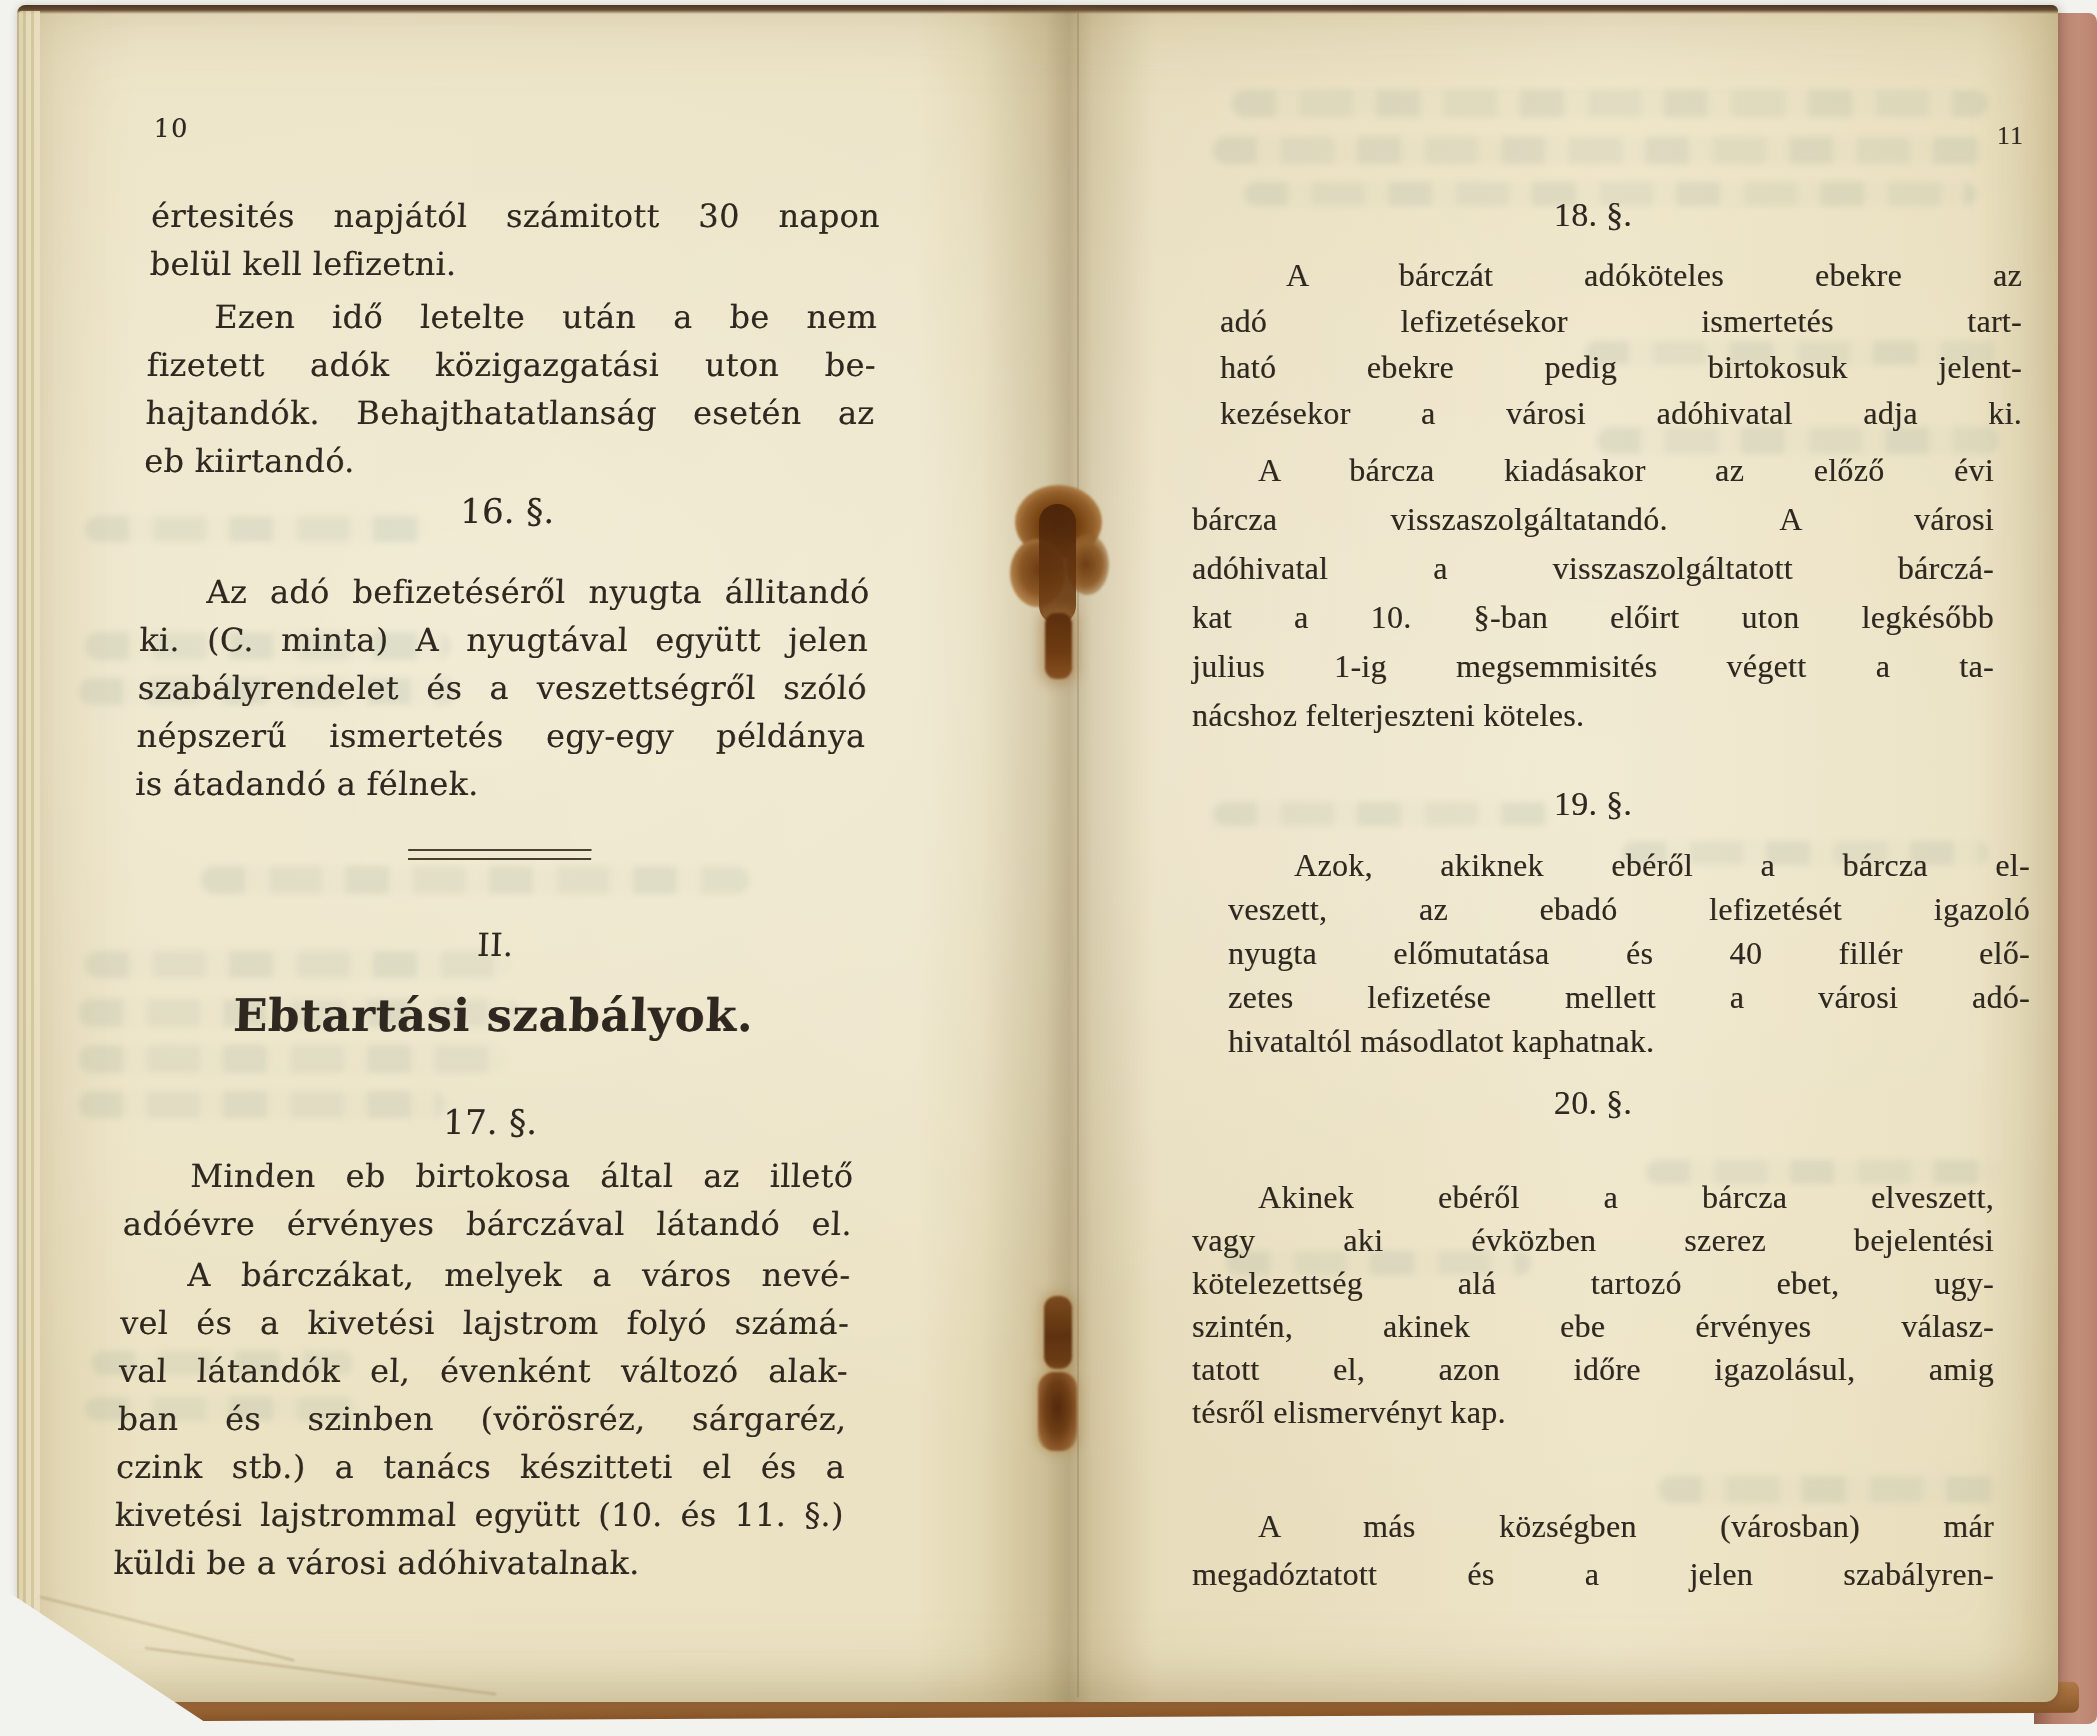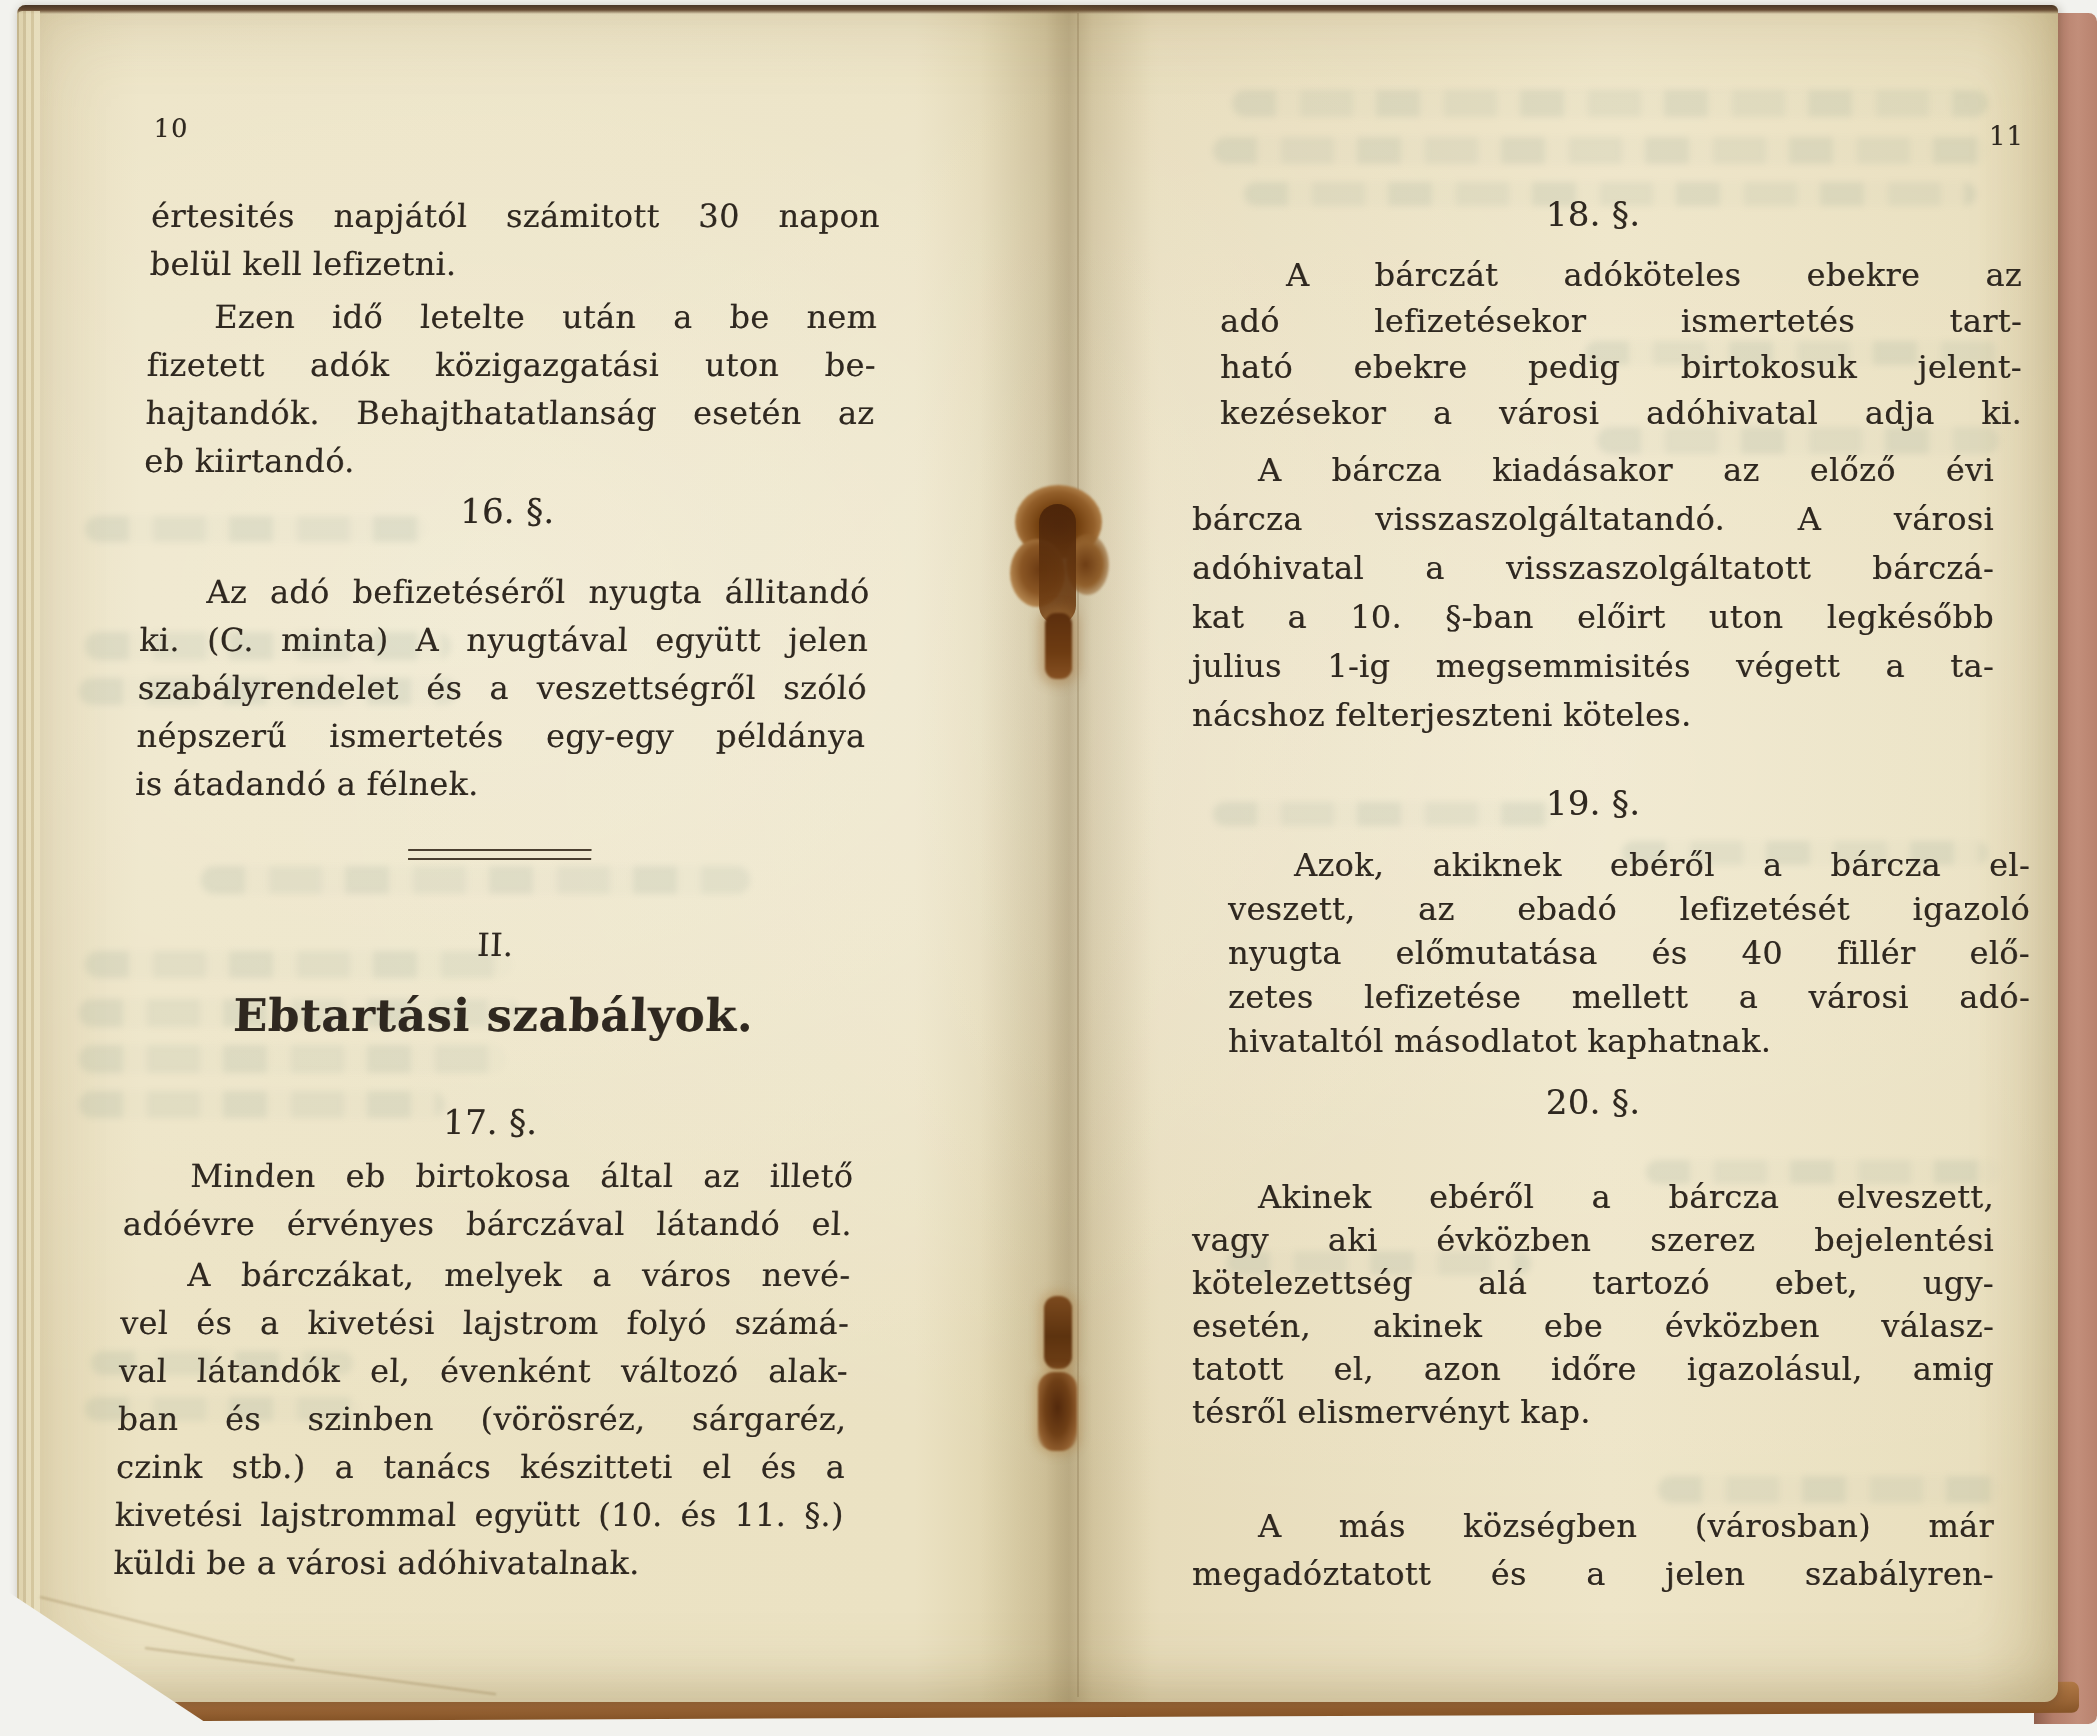--- a/index.html
+++ b/index.html
@@ -177,21 +177,21 @@
       <span class="ln j ind">A bárczákat, melyek a város nevé-</span>
       <span class="ln j">vel és a kivetési lajstrom folyó számá-</span>
       <span class="ln j">val látandók el, évenként változó alak-</span>
       <span class="ln j">ban és szinben (vörösréz, sárgaréz,</span>
       <span class="ln j">czink stb.) a tanács készitteti el és a</span>
       <span class="ln j">kivetési lajstrommal együtt (10. és 11. §.)</span>
       <span class="ln l">küldi be a városi adóhivatalnak.</span>
     </div>
   </div>
 
-  <div class="txt" style="left:0;top:0;width:2097px;height:1260px;position:absolute;">
+  <div class="txt" style="left:0;top:0;width:2097px;height:1260px;position:absolute;font-family:Liberation Serif, serif;">
     <div class="pagenum" style="left:1902px;top:121px;width:122px;text-align:right;">11</div>
 
     <div class="sec-heading col-r" style="top:190px;">18. §.</div>
 
     <div class="para col-r lh76" style="top:252px;margin-left:28px;">
       <span class="ln j ind">A bárczát adóköteles ebekre az</span>
       <span class="ln j">adó lefizetésekor ismertetés tart-</span>
       <span class="ln j">ható ebekre pedig birtokosuk jelent-</span>
       <span class="ln j">kezésekor a városi adóhivatal adja ki.</span>
     </div>
@@ -214,21 +214,21 @@
       <span class="ln j">zetes lefizetése mellett a városi adó-</span>
       <span class="ln l">hivataltól másodlatot kaphatnak.</span>
     </div>
 
     <div class="sec-heading col-r" style="top:1078px;">20. §.</div>
 
     <div class="para col-r lh71" style="top:1176px;">
       <span class="ln j ind">Akinek ebéről a bárcza elveszett,</span>
       <span class="ln j">vagy aki évközben szerez bejelentési</span>
       <span class="ln j">kötelezettség alá tartozó ebet, ugy-</span>
-      <span class="ln j">esetén, akinek ebe évközben válasz-</span>
+      <span class="ln j">szintén, akinek ebe érvényes válasz-</span>
       <span class="ln j">tatott el, azon időre igazolásul, amig</span>
       <span class="ln l">tésről elismervényt kap.</span>
     </div>
 
     <div class="para col-r lh78" style="top:1502px;">
       <span class="ln j ind">A más községben (városban) már</span>
       <span class="ln j">megadóztatott és a jelen szabályren-</span>
     </div>
   </div>
 

